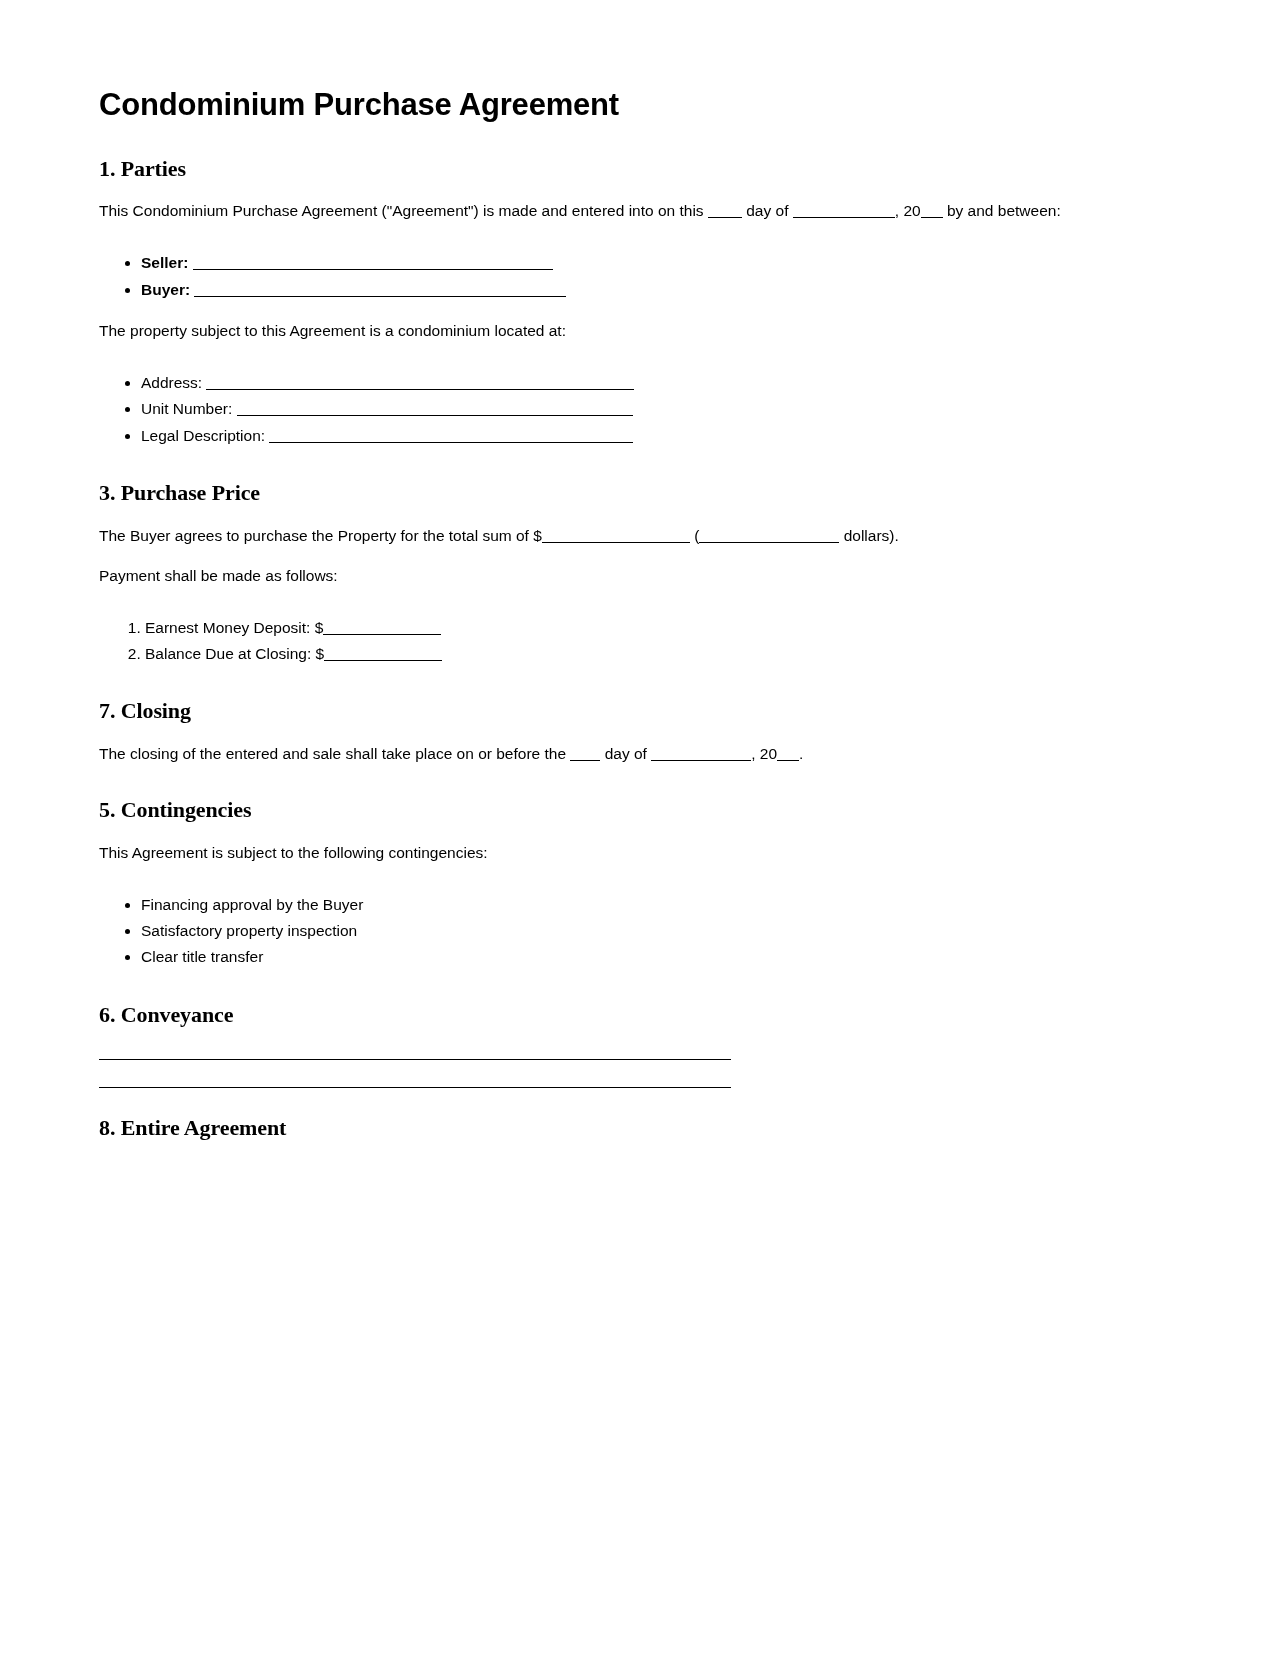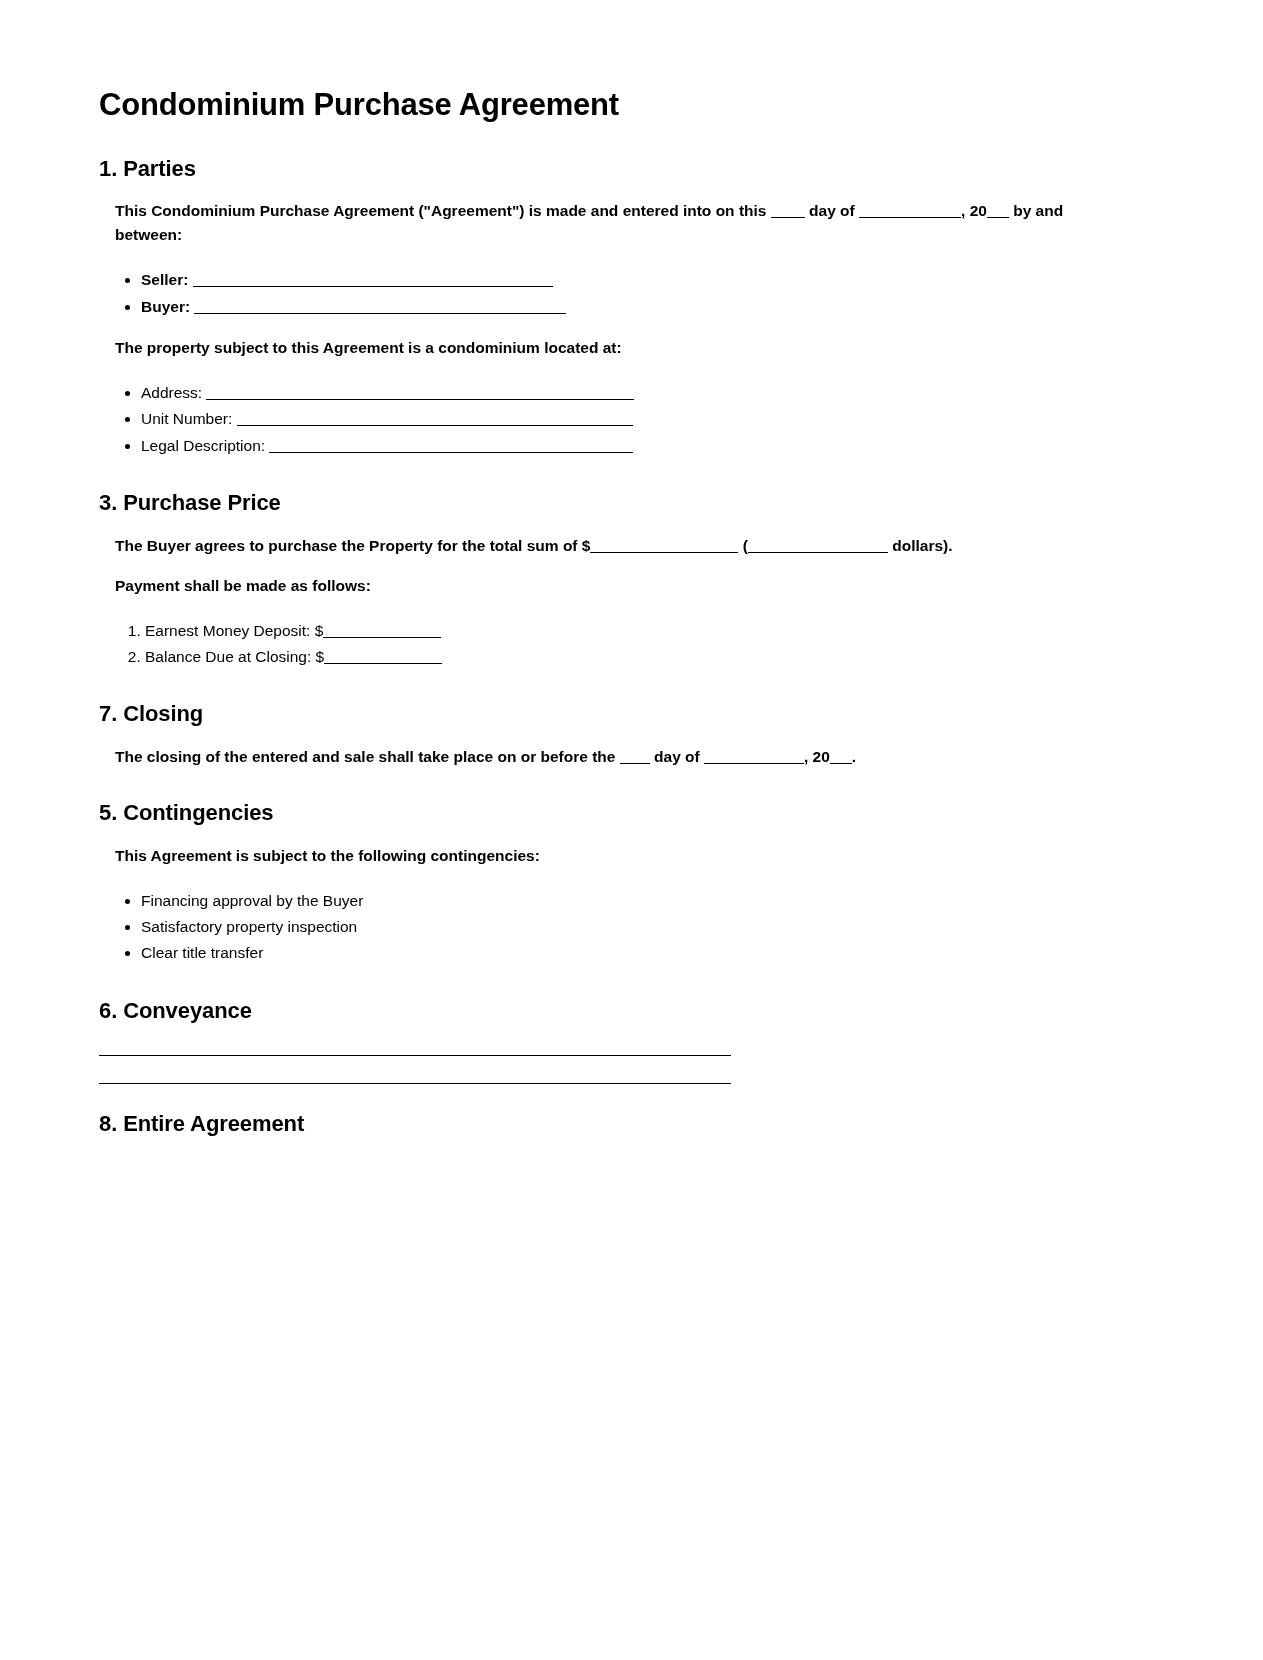--- a/index.html
+++ b/index.html
@@ -44,35 +44,35 @@
     line-height: 1.25;
     letter-spacing: -0.2px;
   }
   h2.section-title {
     font-size: 22px;
     font-weight: bold;
     margin: 30px 0 0 0;
     padding: 0;
     line-height: 1.3;
     letter-spacing: -0.1px;
+    font-family: Liberation Serif, serif;
   }
   h2.tight {
     margin-top: 26px;
   }
   p.body-text {
     font-size: 15.5px;
     line-height: 1.55;
-    margin: 16px 0 0 16px;
+    margin: 16px 0 0 0;
     padding: 0;
-    font-weight: bold;
   }
   ul.doc-list, ol.doc-list {
     font-size: 15.5px;
     line-height: 1.7;
-    margin: 20px 0 0 0;
+    margin: 27px 0 0 0;
     padding-left: 42px;
   }
   ul.doc-list { list-style-type: disc; }
   ol.doc-list { list-style-type: decimal; padding-left: 46px; }
   ul.doc-list li, ol.doc-list li {
     margin: 0;
     padding: 0;
   }
   .bold-label { font-weight: bold; }
   .blank-rule {

